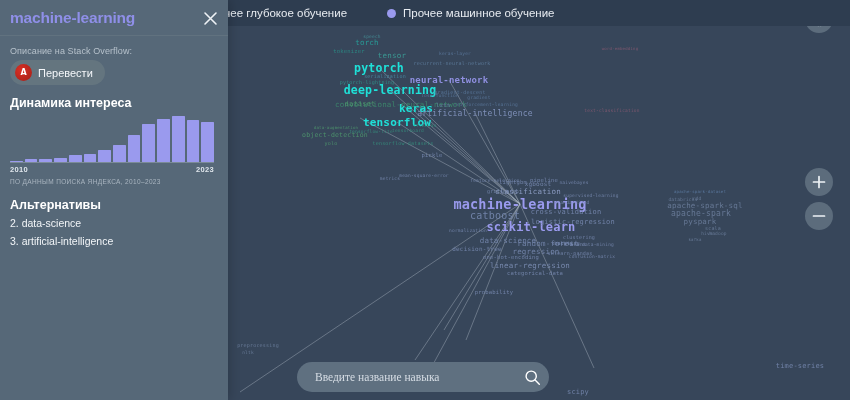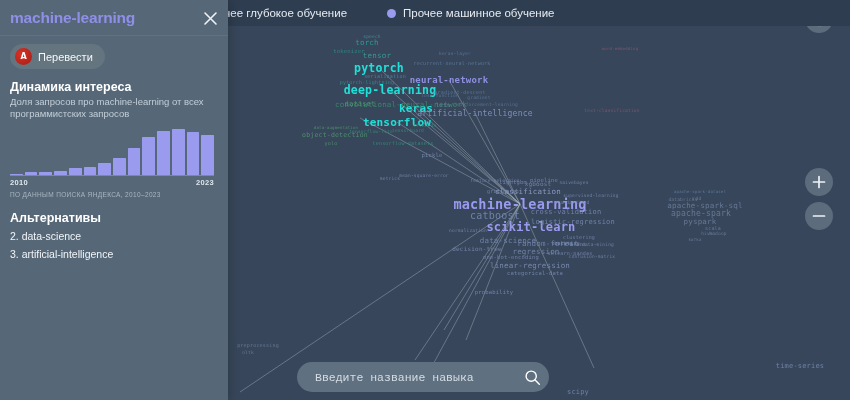--- a/index.html
+++ b/index.html
@@ -133,21 +133,21 @@
   
   #search{
     position:absolute;left:297px;bottom:8px;
     width:252px;height:30px;border-radius:15px;
     background:#5f7080;display:flex;align-items:center;
     padding:0 6px 0 16px;box-sizing:border-box;z-index:25;
   }
   #search-input{
     flex:1;background:transparent;border:none;outline:none;
     font-size:11.5px;color:#ffffff;
-    font-family:Liberation Mono, monospace;
+    font-family:Liberation Serif, serif;
   }
   #search-input::placeholder{color:#d6dde4;opacity:1;}
   #search-icon{width:22px;height:22px;display:flex;align-items:center;justify-content:center;cursor:pointer;}
 </style>
 </head>
 <body>
 
 <div id="app">
 
   <div id="graph">
@@ -171,21 +171,21 @@
         <div class="node" style="left: 520px; top: 204px; font-size: 13.5px; color: rgb(154, 154, 238); font-weight: 700;">machine-learning</div>
         <div class="node" style="left: 531px; top: 227px; font-size: 12px; color: rgb(154, 154, 238); font-weight: 700;">scikit-learn</div>
         <div class="node" style="left: 379px; top: 68px; font-size: 11.5px; color: rgb(31, 224, 216); font-weight: 700;">pytorch</div>
         <div class="node" style="left: 390px; top: 90px; font-size: 11.5px; color: rgb(31, 224, 216); font-weight: 700;">deep-learning</div>
         <div class="node" style="left: 416px; top: 108px; font-size: 11px; color: rgb(31, 224, 216); font-weight: 700;">keras</div>
         <div class="node" style="left: 397px; top: 122px; font-size: 11px; color: rgb(31, 224, 216); font-weight: 700;">tensorflow</div>
         <div class="node" style="left: 449px; top: 80px; font-size: 9px; color: rgb(143, 143, 224); font-weight: 700;">neural-network</div>
         <div class="node" style="left: 475px; top: 113px; font-size: 8px; color: rgb(126, 143, 184); font-weight: 400;">artificial-intelligence</div>
         <div class="node" style="left: 528px; top: 191px; font-size: 7.5px; color: rgb(138, 154, 192); font-weight: 400;">classification</div>
         <div class="node" style="left: 367px; top: 42px; font-size: 7.5px; color: rgb(37, 168, 160); font-weight: 400; opacity: 0.85;">torch</div>
-        <div class="node" style="left: 377px; top: 55px; font-size: 7.5px; color: rgb(58, 166, 156); font-weight: 400; opacity: 0.85;">tensor</div>
+        <div class="node" style="left: 392px; top: 55px; font-size: 7.5px; color: rgb(58, 166, 156); font-weight: 400; opacity: 0.85;">tensor</div>
         <div class="node" style="left: 349px; top: 51px; font-size: 5.5px; color: rgb(42, 143, 136); font-weight: 400; opacity: 0.85;">tokenizer</div>
         <div class="node" style="left: 452px; top: 63px; font-size: 5px; color: rgb(95, 127, 160); font-weight: 400; opacity: 0.85;">recurrent-neural-network</div>
         <div class="node" style="left: 455px; top: 53px; font-size: 4.5px; color: rgb(92, 123, 160); font-weight: 400; opacity: 0.85;">keras-layer</div>
         <div class="node" style="left: 401px; top: 104px; font-size: 7.5px; color: rgb(61, 143, 110); font-weight: 400; opacity: 0.85;">convolutional-neural-network</div>
         <div class="node" style="left: 367px; top: 82px; font-size: 5px; color: rgb(47, 154, 144); font-weight: 400; opacity: 0.85;">pytorch-lightning</div>
         <div class="node" style="left: 385px; top: 76px; font-size: 5px; color: rgb(74, 144, 168); font-weight: 400; opacity: 0.85;">serialization</div>
         <div class="node" style="left: 460px; top: 92px; font-size: 5px; color: rgb(92, 123, 160); font-weight: 400; opacity: 0.85;">gradient-descent</div>
         <div class="node" style="left: 443px; top: 105px; font-size: 5.5px; color: rgb(98, 131, 159); font-weight: 400; opacity: 0.85;">lstm</div>
         <div class="node" style="left: 486px; top: 104px; font-size: 4.5px; color: rgb(92, 123, 160); font-weight: 400; opacity: 0.85;">reinforcement-learning</div>
         <div class="node" style="left: 479px; top: 97px; font-size: 4.5px; color: rgb(92, 123, 160); font-weight: 400; opacity: 0.85;">gradient</div>
@@ -269,29 +269,29 @@
       <div id="panel-title">machine-learning</div>
       <div id="close-btn">
         <svg width="15" height="15" viewBox="0 0 15 15">
           <path d="M2 2 L13 13 M13 2 L2 13" stroke="#eef2f6" stroke-width="1.6" stroke-linecap="round" fill="none"></path>
         </svg>
       </div>
     </div>
 
     <div class="panel-body">
 
+      <div class="sub-label">Описание на Stack Overflow:</div>
 
 
       <div id="translate-btn">
         <span id="translate-icon">A</span>
         <span id="translate-label">Перевести</span>
       </div>
 
       <h3 class="sec-title">Динамика интереса</h3>
-      <p class="sec-desc">Доля запросов про machine-learning от всех программистских запросов</p>
 
       <div id="chart-wrap">
         <div id="chart">
             <div class="bar" title="2010: 2" style="height: 1.02222px;"></div>
             <div class="bar" title="2011: 5" style="height: 2.55556px;"></div>
             <div class="bar" title="2012: 6" style="height: 3.06667px;"></div>
             <div class="bar" title="2013: 8" style="height: 4.08889px;"></div>
             <div class="bar" title="2014: 13" style="height: 6.64444px;"></div>
             <div class="bar" title="2015: 16" style="height: 8.17778px;"></div>
             <div class="bar" title="2016: 23" style="height: 11.7556px;"></div>

